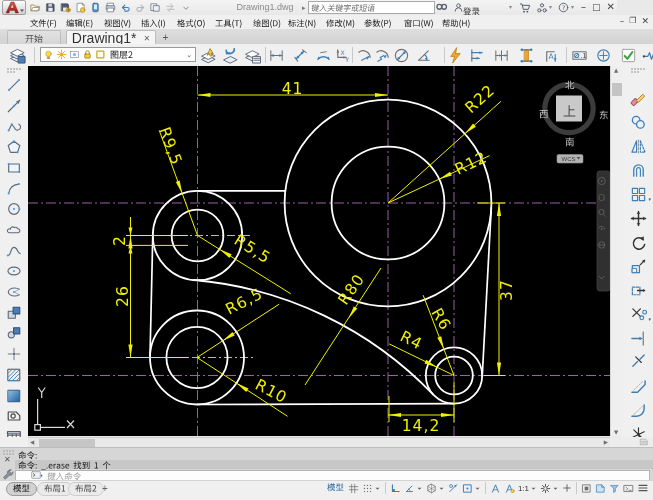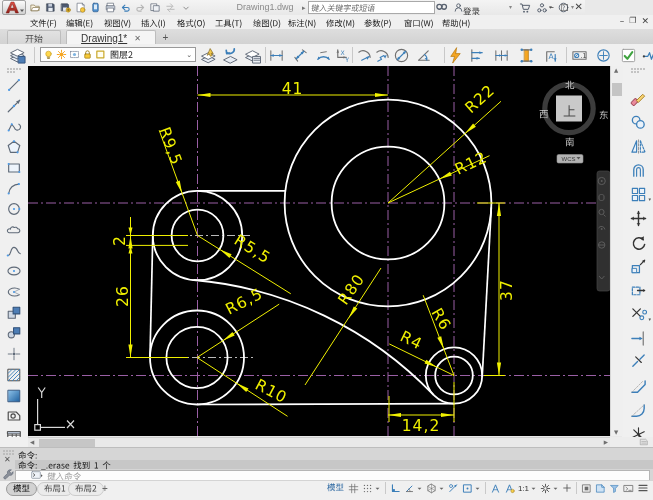--- a/index.html
+++ b/index.html
@@ -2,21 +2,21 @@
 <html><head>
 <meta charset="utf-8">
 <style>
   html,body{margin:0;padding:0;}
   body{width:653px;height:500px;position:relative;overflow:hidden;background:#e9e9e9;
        font-family:"Liberation Sans","DejaVu Sans",sans-serif;-webkit-font-smoothing:antialiased;}
   .abs{position:absolute;}
   svg{display:block;}
   .cjk svg{display:inline-block;vertical-align:middle;}
   
-  #titlebar{left:0;top:0;width:585px;height:15px;background:linear-gradient(#f4f4f4,#e8e8e8);}
+  #titlebar{left:0;top:0;width:585px;height:15px;background:linear-gradient(#f4f4f4,#e8e8e8);padding-left:32px;}
   #qat{position:absolute;left:29px;top:1px;height:13px;display:flex;align-items:center;gap:2px;}
   .qbtn{width:13px;height:13px;display:flex;align-items:center;justify-content:center;}
   #app-logo{position:absolute;left:2px;top:0px;width:25px;height:15px;}
   #win-title{position:absolute;left:205px;top:2px;width:120px;text-align:center;font-size:9px;color:#8b8b8b;}
   #search-wrap{position:absolute;left:302px;top:1px;display:flex;align-items:center;height:13px;}
   #search-box{width:122px;height:11px;background:#fff;border:1px solid #a9a9a9;display:flex;align-items:center;padding-left:3px;}
   #acct{position:absolute;left:0;top:0;width:0;height:0;}
   #winbtns{position:absolute;right:2px;top:1px;display:flex;gap:6px;align-items:center;height:12px;}
   .winglyph{font-size:10px;color:#444;line-height:10px;font-family:"DejaVu Sans",sans-serif;}
   
@@ -367,21 +367,21 @@
 <div id="tabrow" class="abs">
   <div id="tab-start" class="ftab">
     <span class="cjk" aria-label="开始"><svg width="18.0" height="11.7" viewBox="0 0 18.0 11.7" style="overflow:visible">
           <g transform="translate(0,9.0) scale(0.09)" fill="#4a4a4a">
             <path transform="translate(0,0)" d="M65-70V-42H37V-46V-70ZM5-42V-35H29C27-21 22-8 5 3C7 4 10 7 11 8C30-3 35-19 36-35H65V8H73V-35H95V-42H73V-70H92V-78H9V-70H29V-46L29-42Z"></path>
             <path transform="translate(100,0)" d="M46-33V8H53V4H83V8H90V-33ZM53-3V-26H83V-3ZM43-41C46-42 50-42 87-45C89-43 90-40 90-38L97-41C94-49 87-61 80-70L74-67C77-62 81-57 84-52L52-50C58-59 65-70 70-82L63-84C58-71 50-58 47-54C44-51 42-48 40-48C41-46 42-42 43-41ZM20-56H32C30-44 28-33 25-24C21-27 18-30 14-32C16-39 18-48 20-56ZM6-29C12-26 17-22 22-17C17-8 11-2 4 2C6 3 8 6 9 8C16 3 22-3 27-12C31-9 34-5 36-2L41-8C38-12 35-15 30-19C35-30 38-45 39-63L34-64L33-64H22C23-70 24-77 25-83L18-84C17-77 16-70 15-64H4V-56H13C11-46 9-36 6-29Z"></path>
           </g>
         </svg></span>
   </div>
   <div id="tab-drawing" class="ftab">
-    <span style="font-size:10px;color:#333;text-decoration:underline;">Drawing1*</span>
+    <span style="font-size:14px;color:#333;">Drawing1*</span>
     <span style="font-size:8px;color:#666;margin-left:7px;">✕</span>
   </div>
   <div id="tab-new" class="ftab">
       <span>+</span>
     </div>
 </div>
 
 <div id="toolbar" class="abs">
   <div class="tbtn" style="left:7px;">
       <svg width="17" height="17" viewBox="0 0 18 18" fill="none" stroke-linecap="round" stroke-linejoin="round">

